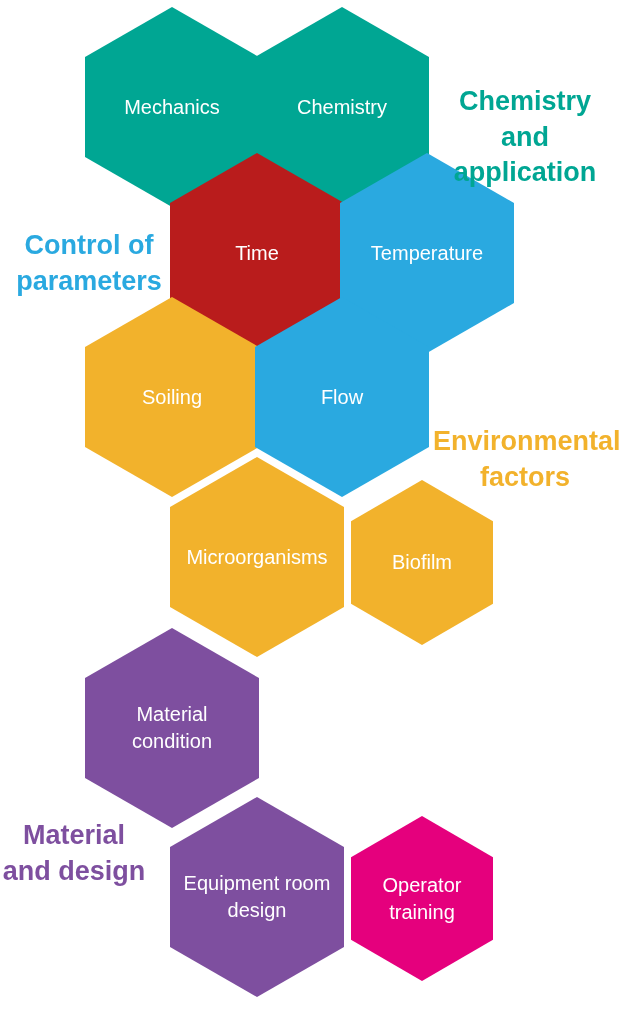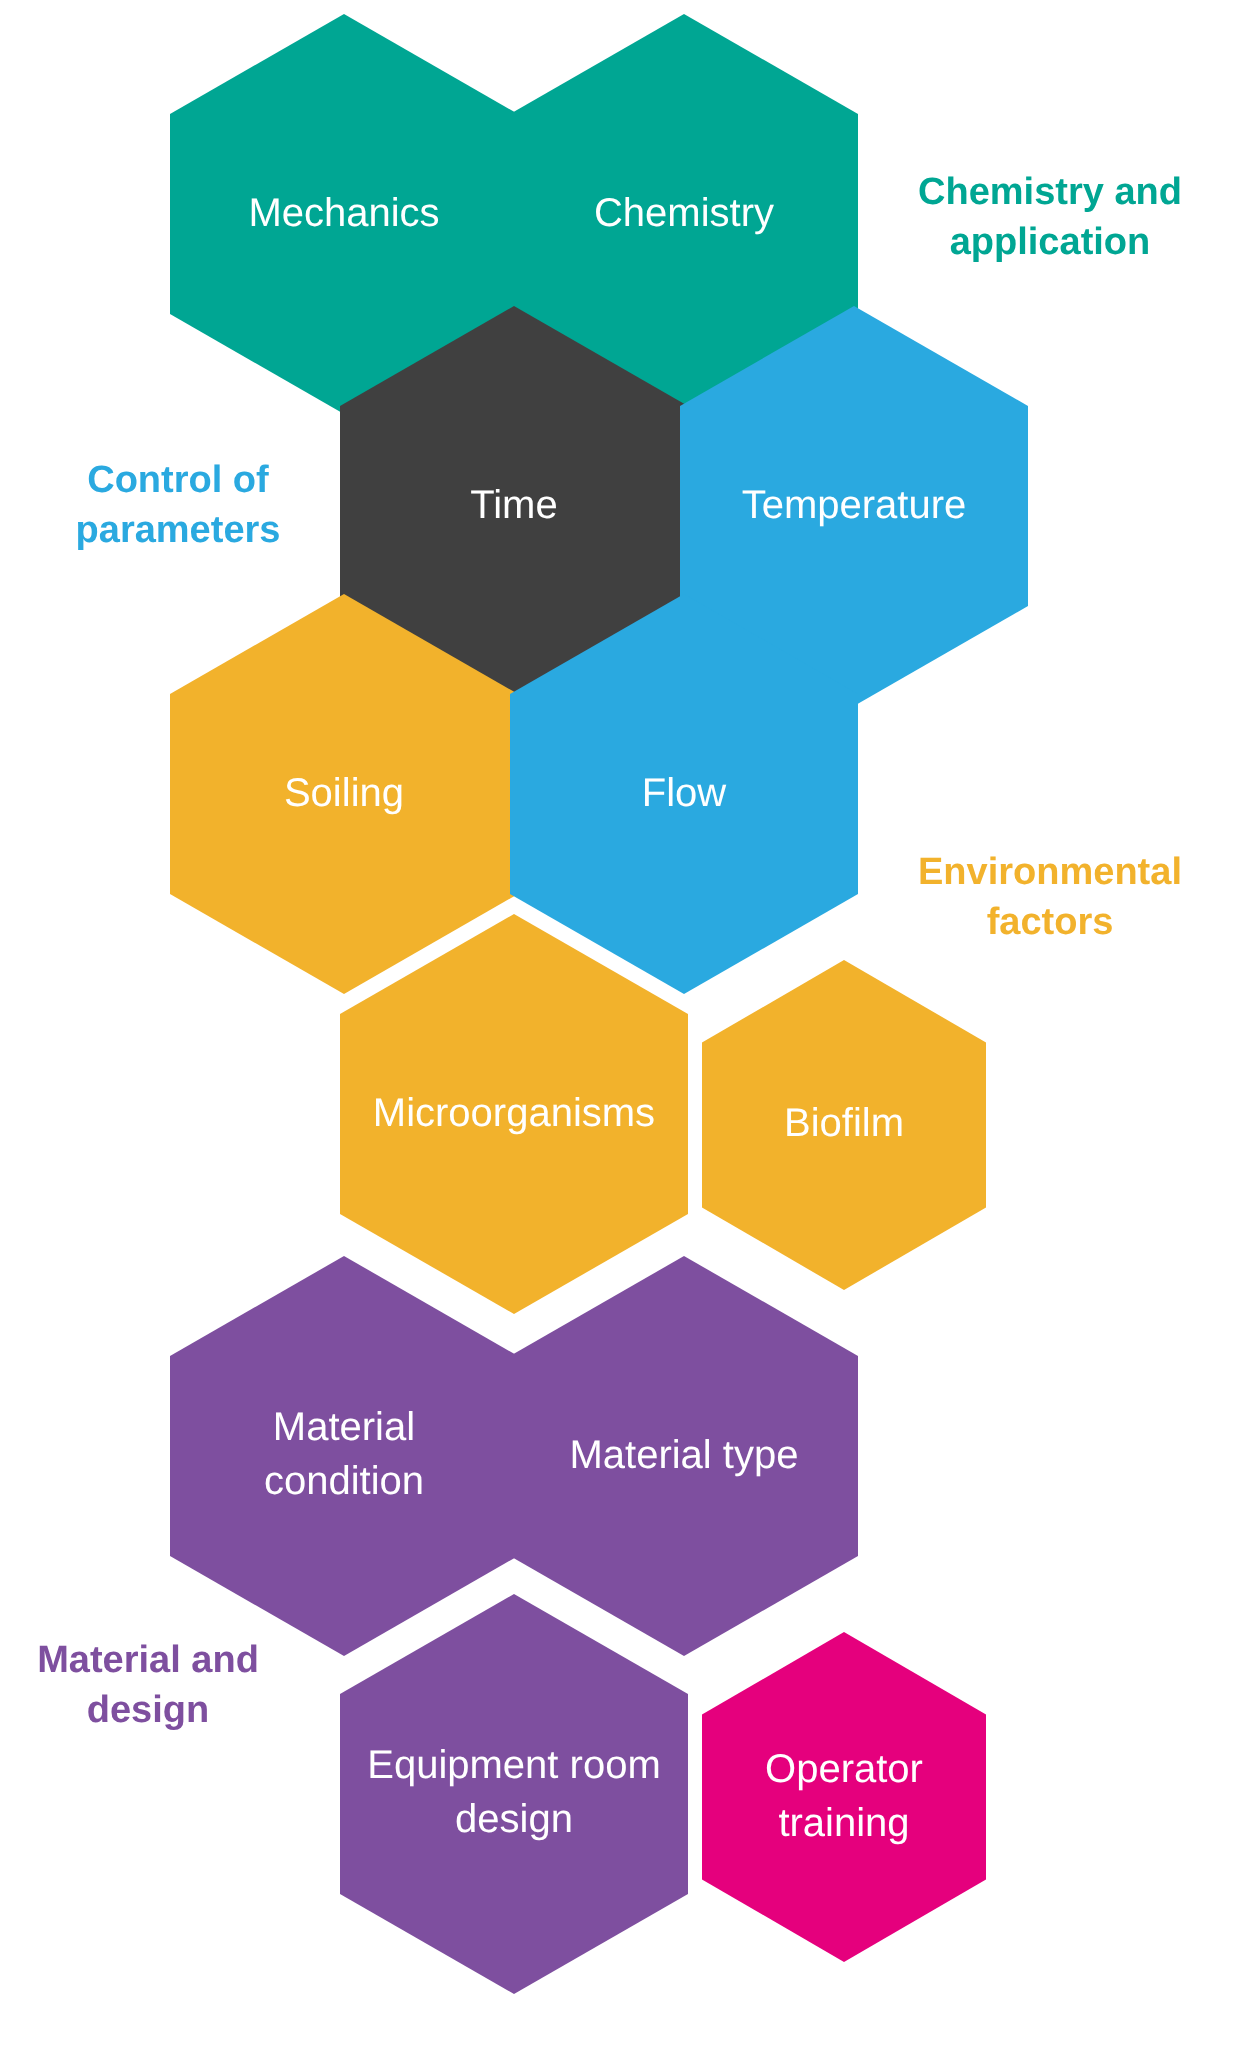--- a/index.html
+++ b/index.html
@@ -43,40 +43,40 @@
     inset: 5px;
     clip-path: polygon(50% 0%, 100% 25%, 100% 75%, 50% 100%, 0% 75%, 0% 25%);
     display: flex;
     align-items: center;
     justify-content: center;
     text-align: center;
   }
 
   .annotation {
     position: absolute;
-    font-size: 19px;
+    font-size: 27px;
     font-weight: 700;
     line-height: 1.32;
     text-align: center;
     z-index: 3;
   }
 </style>
 </head>
 <body>
 
 <div class="canvas">
 
   <div class="hex" style="left: 85px; top: 7px; width: 174px; height: 200px; background: rgb(0, 166, 147);">
     <span class="hex-label">Mechanics</span>
   </div>
   <div class="hex" style="left: 255px; top: 7px; width: 174px; height: 200px; background: rgb(0, 166, 147);">
     <span class="hex-label">Chemistry</span>
   </div>
 
-  <div class="hex" style="left: 170px; top: 153px; width: 174px; height: 200px; background: #404040;">
+  <div class="hex" style="left: 170px; top: 153px; width: 174px; height: 200px; background: #b91c1c;">
     <span class="hex-label">Time</span>
   </div>
   <div class="hex" style="left: 340px; top: 153px; width: 174px; height: 200px; background: rgb(42, 169, 224);">
     <span class="hex-label">Temperature</span>
   </div>
 
   <div class="hex" style="left: 85px; top: 297px; width: 174px; height: 200px; background: rgb(242, 178, 44);">
     <span class="hex-label">Soiling</span>
   </div>
   <div class="hex" style="left: 255px; top: 297px; width: 174px; height: 200px; background: rgb(42, 169, 224);">
@@ -88,23 +88,20 @@
   </div>
   <div class="hex hex-outlined" style="left:346px; top:475px; width:152px; height:175px">
     <div class="hex-inner" style="background: rgb(242, 178, 44);">
       <span class="hex-label">Biofilm</span>
     </div>
   </div>
 
   <div class="hex" style="left: 85px; top: 628px; width: 174px; height: 200px; background: rgb(126, 79, 159);">
     <span class="hex-label">Material condition</span>
   </div>
-  <div class="hex" style="left: 255px; top: 628px; width: 174px; height: 200px; background: rgb(126, 79, 159);">
-    <span class="hex-label">Material type</span>
-  </div>
 
   <div class="hex" style="left: 170px; top: 797px; width: 174px; height: 200px; background: rgb(126, 79, 159);">
     <span class="hex-label">Equipment room design</span>
   </div>
   <div class="hex hex-outlined" style="left:346px; top:811px; width:152px; height:175px">
     <div class="hex-inner" style="background: rgb(229, 0, 125);">
       <span class="hex-label">Operator training</span>
     </div>
   </div>
 

